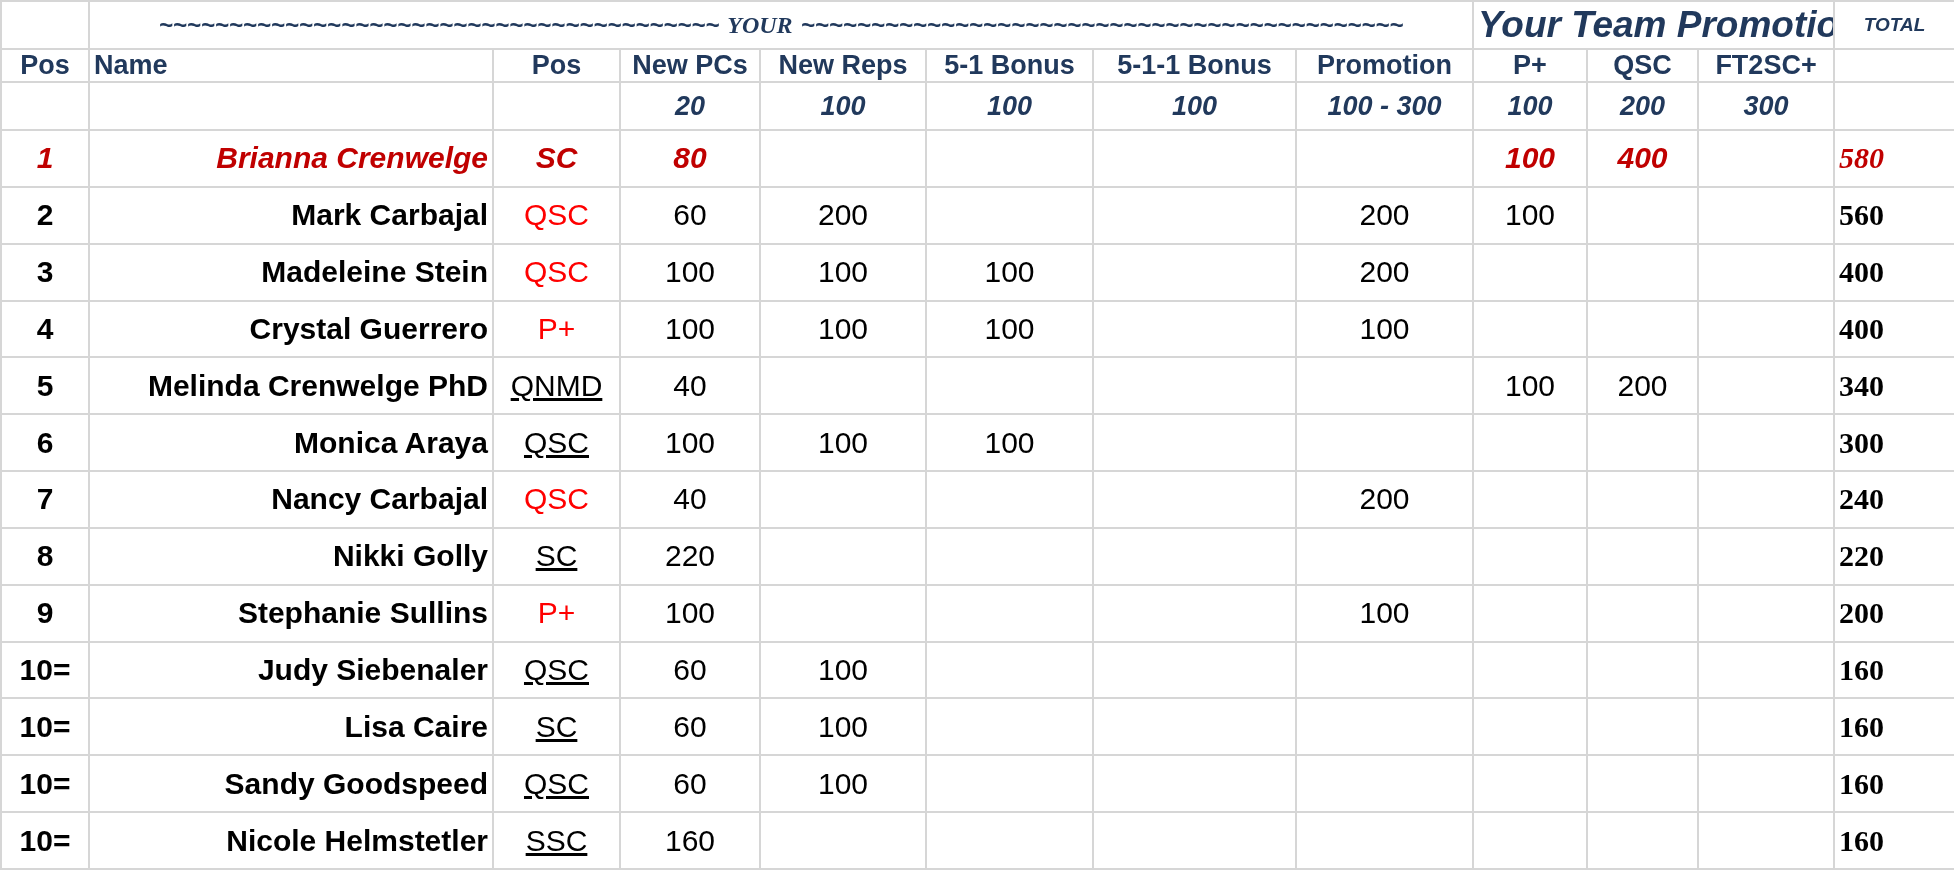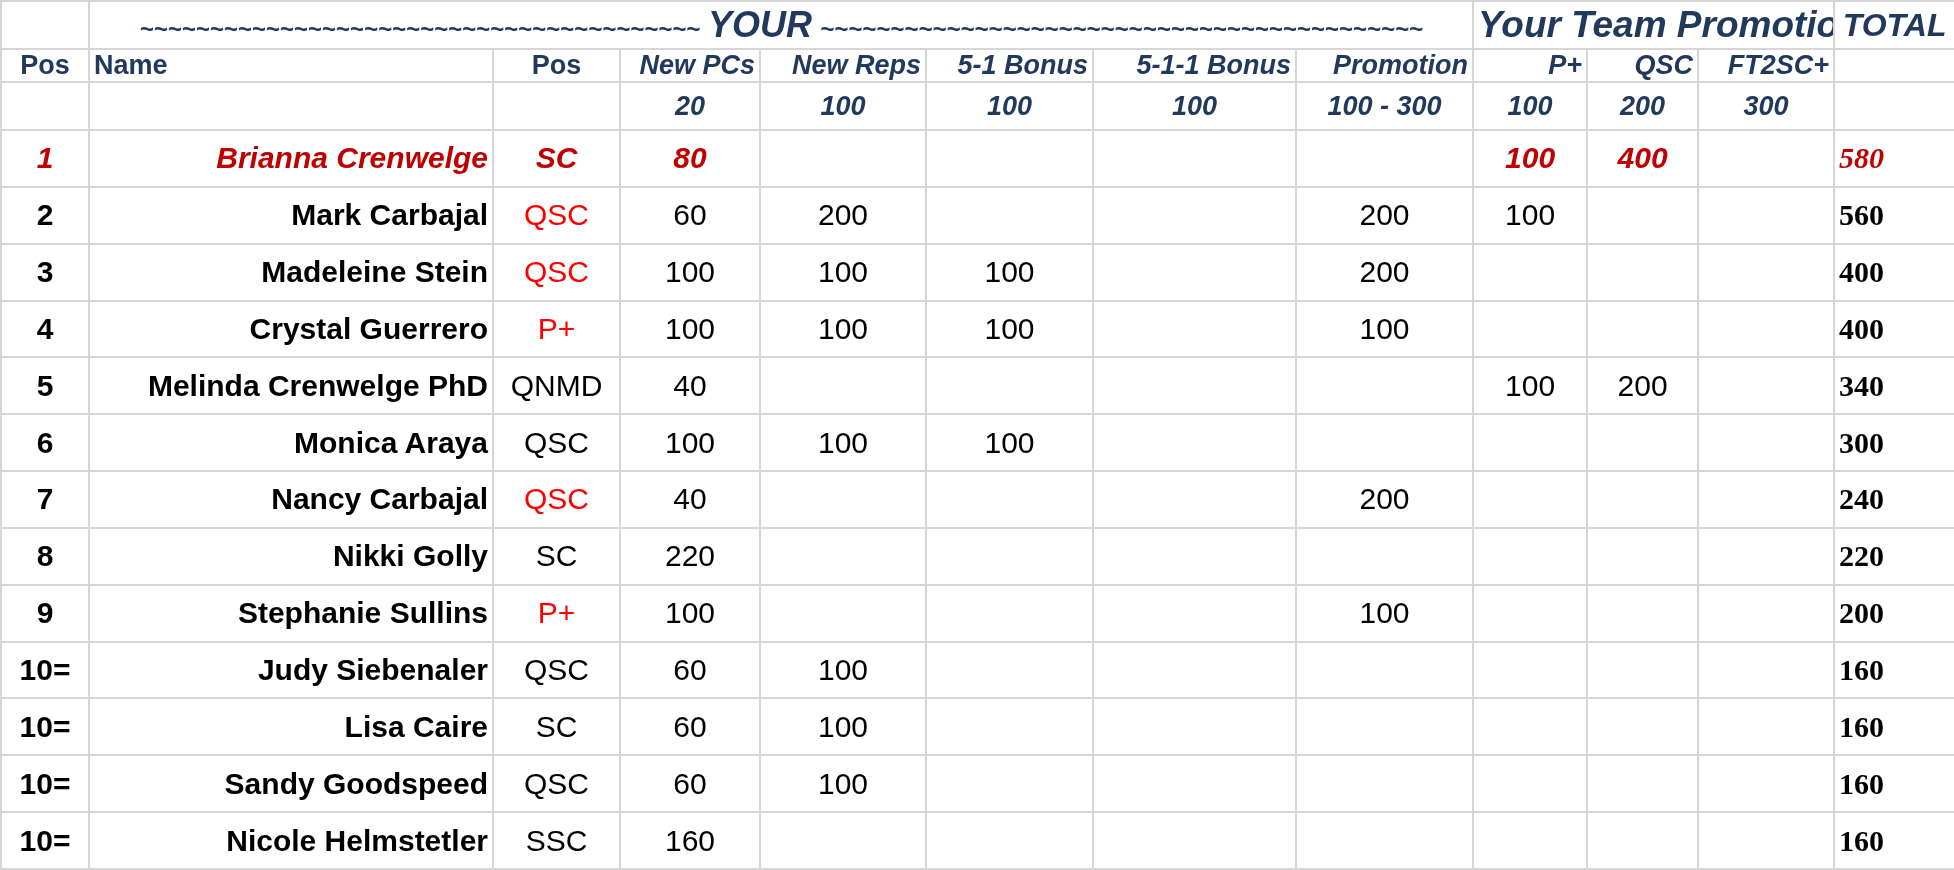--- a/index.html
+++ b/index.html
@@ -38,43 +38,43 @@
     position:absolute;top:0;bottom:0;width:2px;background:var(--grid);
   }
   .title-divider.d1{right:255px;}
   .title-divider.d2{right:119px;}
   
   tr.row-your{height:48px;}
   tr.row-your td{
     color:var(--navy);font-weight:bold;font-style:italic;text-align:center;
   }
   td.your-cell{font-size:24px;}
-  td.your-cell .your-word{font-size:36px;padding:0 8px;}
+  td.your-cell .your-word{font-size:24px;padding:0 8px;font-family:Liberation Serif, serif;}
   td.team-promo-cell{font-size:37px;margin-left:48px;}
-  td.total-head-cell{font-size:32px;font-style:normal;}
+  td.total-head-cell{font-size:19px;font-style:normal;}
   
   tr.row-cols{height:32px;}
   tr.row-cols td{
     color:var(--navy);font-weight:bold;font-size:27px;text-align:center;
   }
-  tr.row-cols td.it{font-style:italic;text-align:right;}
+  tr.row-cols td.it{}
   tr.row-cols td.h-name{text-align:left;}
   
   tr.row-values{height:48px;border-radius:20px;}
   tr.row-values td{
     color:var(--navy);font-weight:bold;font-style:italic;font-size:27px;text-align:center;
   }
   
   tbody tr{height:48.6px;}
   tbody td{font-size:30px;text-align:center;}
   tbody td.c-rank{font-weight:bold;}
   tbody td.c-name{text-align:right;padding-left:14px;font-weight:bold;}
   tbody td.c-total{text-align:left;padding-right:12px;font-weight:bold;font-family:Liberation Serif, serif;}
   tbody td.pos-red{color:var(--red);}
-  tbody td.pos-black{color:var(--text-black);}
+  tbody td.pos-black{color:var(--text-black);text-decoration:underline;}
   tbody tr.row-leader td{
     color:var(--dark-red);font-weight:bold;font-style:italic;
   }
 </style>
 </head>
 <body>
 
 <table class="sheet">
   <colgroup>
     <col style="width:88px">

